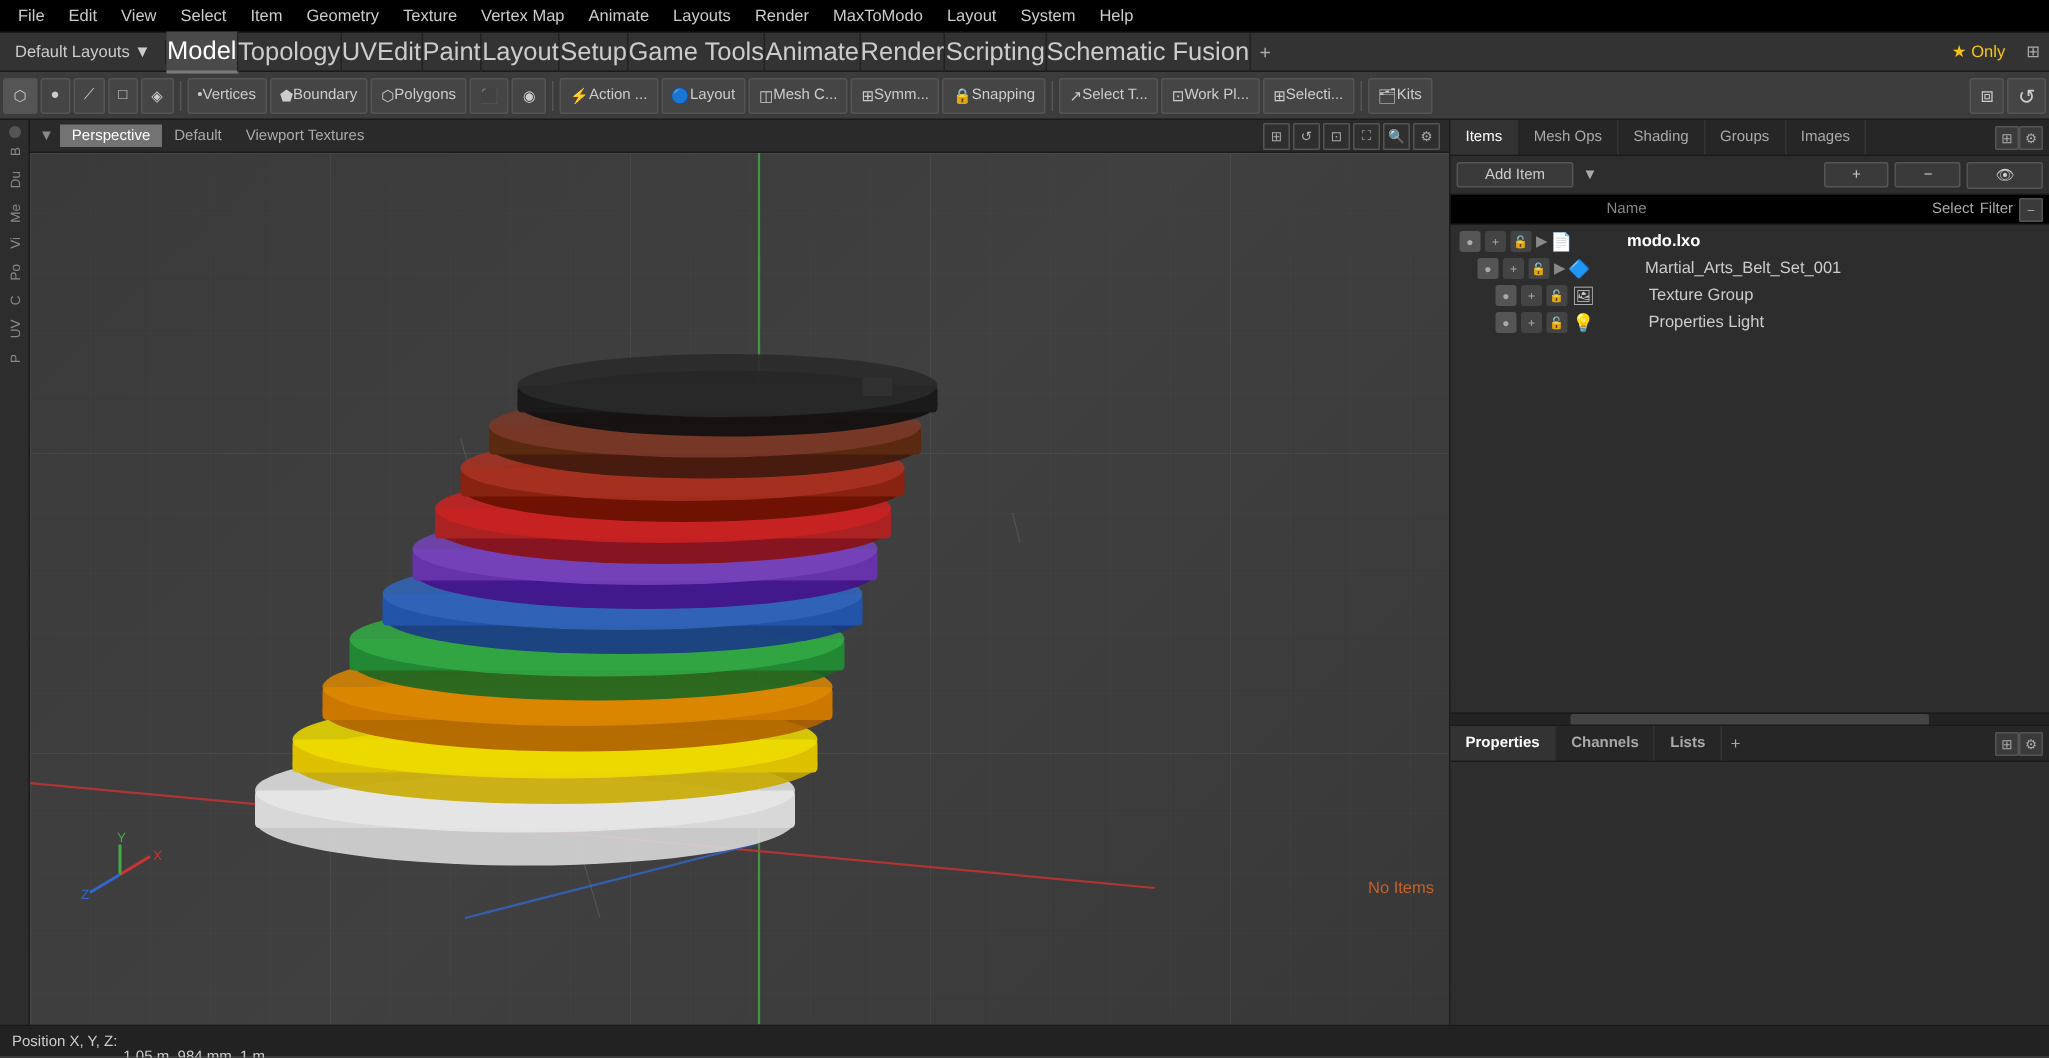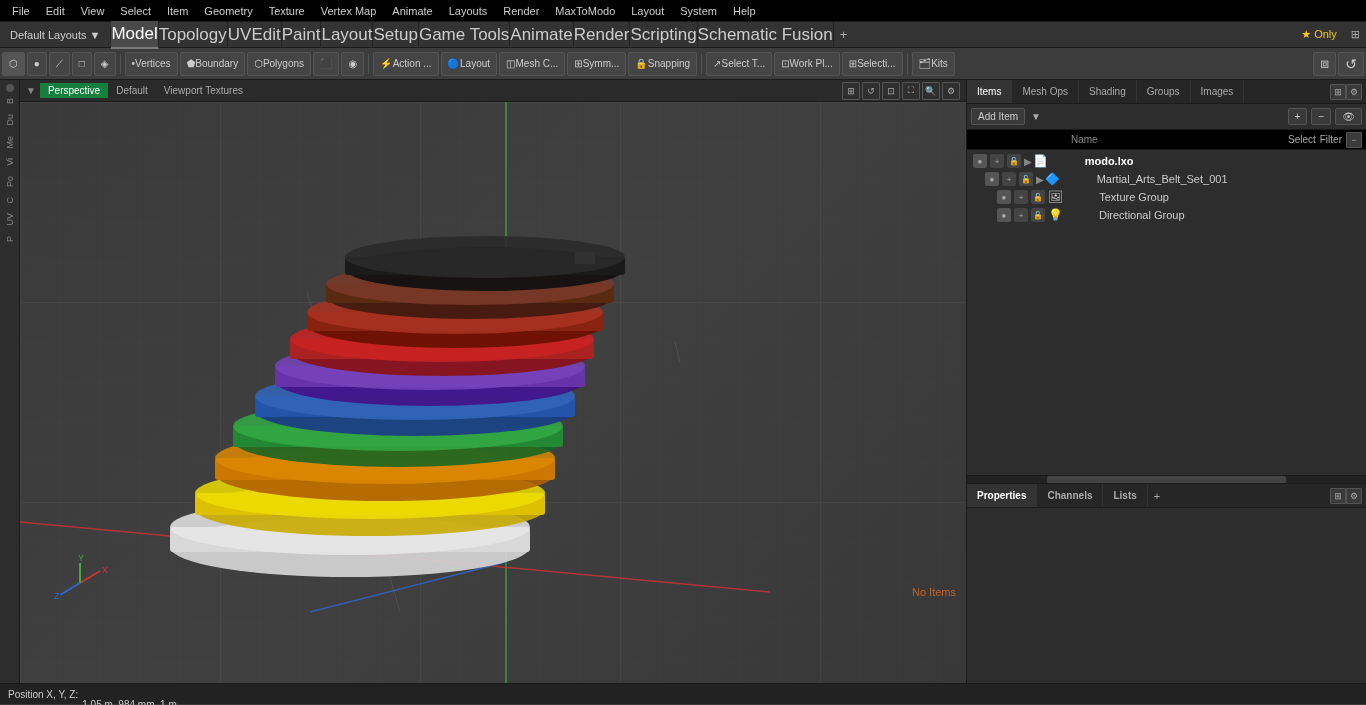--- a/index.html
+++ b/index.html
@@ -27,39 +27,39 @@
 
     
     #left-sidebar { width: 20px; background: #2d2d2d; border-right: 1px solid #1a1a1a; display: flex; flex-direction: column; align-items: center; padding: 4px 0; gap: 2px; }
     .sidebar-dot { width: 8px; height: 8px; border-radius: 50%; background: #555; cursor: pointer; }
     .sidebar-label { writing-mode: vertical-rl; transform: rotate(180deg); font-size: 9px; color: #888; padding: 4px 0; cursor: pointer; }
 
     
     #viewport { flex: 1; position: relative; background: #3d3d3d; overflow: hidden; }
     #viewport-header { display: flex; align-items: center; background: #2a2a2a; height: 22px; padding: 0 6px; border-bottom: 1px solid #1a1a1a; }
     .viewport-tab { padding: 2px 8px; color: #aaa; font-size: 10px; cursor: pointer; }
-    .viewport-tab.active { color: #fff; background: #15803d; }
+    .viewport-tab.active { color: #fff; background: #737373; }
     #viewport-canvas { width: 100%; height: calc(100% - 22px); position: relative; overflow: hidden; }
     
     
     #scene-bg { width: 100%; height: 100%; background: linear-gradient(135deg, #3a3a3a 0%, #404040 50%, #383838 100%); position: relative; }
     
     
     .grid-lines { position: absolute; top: 0; left: 0; width: 100%; height: 100%; opacity: 0.15; }
     
     
     #right-panel { width: 400px; background: #2d2d2d; border-left: 1px solid #1a1a1a; display: flex; flex-direction: column; }
     
     
     #items-panel { flex: 1; display: flex; flex-direction: column; }
     #items-tabs { display: flex; background: #262626; border-bottom: 1px solid #1a1a1a; height: 24px; align-items: center; }
     .panel-tab { padding: 2px 10px; color: #aaa; font-size: 10px; cursor: pointer; border-right: 1px solid #333; height: 100%; display: flex; align-items: center; }
     .panel-tab.active { color: #fff; background: #333; }
     #items-toolbar { display: flex; align-items: center; background: #2d2d2d; height: 26px; padding: 0 4px; border-bottom: 1px solid #1a1a1a; gap: 4px; }
-    .items-tool-btn { padding: 2px 6px; color: #ccc; font-size: 10px; cursor: pointer; background: #3a3a3a; border: 1px solid #555; border-radius: 2px; }
+    .items-tool-btn { padding: 2px 18px; color: #ccc; font-size: 10px; cursor: pointer; background: #3a3a3a; border: 1px solid #555; border-radius: 2px; }
     #items-list { flex: 1; overflow-y: auto; padding: 2px; }
     .item-row { display: flex; align-items: center; padding: 2px 4px; cursor: pointer; }
     .item-eye { width: 14px; height: 14px; background: #555; border-radius: 2px; margin-right: 3px; display: flex; align-items: center; justify-content: center; font-size: 8px; color: #aaa; }
     .item-icon { margin-right: 4px; font-size: 12px; }
     .item-label { font-size: 11px; color: #ccc; padding-left: 32px; }
     .item-label.bold { color: #fff; font-weight: bold; }
     #items-scrollbar { height: 8px; background: #222; border-top: 1px solid #1a1a1a; }
     
     
     #props-panel { height: 200px; border-top: 1px solid #1a1a1a; display: flex; flex-direction: column; }
@@ -410,21 +410,21 @@
           <div class="item-eye" style="background:#444;">🔓</div>
           <span class="item-icon">🖼</span>
           <span class="item-label">Texture Group</span>
         </div>
 
         <div class="item-row" style="padding-left:28px;">
           <div class="item-eye">●</div>
           <div class="item-eye" style="background:#444;">+</div>
           <div class="item-eye" style="background:#444;">🔓</div>
           <span class="item-icon">💡</span>
-          <span class="item-label">Directional Group</span>
+          <span class="item-label">Properties Light</span>
         </div>
       </div>
 
       <div id="items-scrollbar">
         <div style="width:60%; height:8px; background:#444; border-radius:2px; margin:0 auto;"></div>
       </div>
     </div>
 
     <div id="props-panel">
       <div id="props-tabs">

